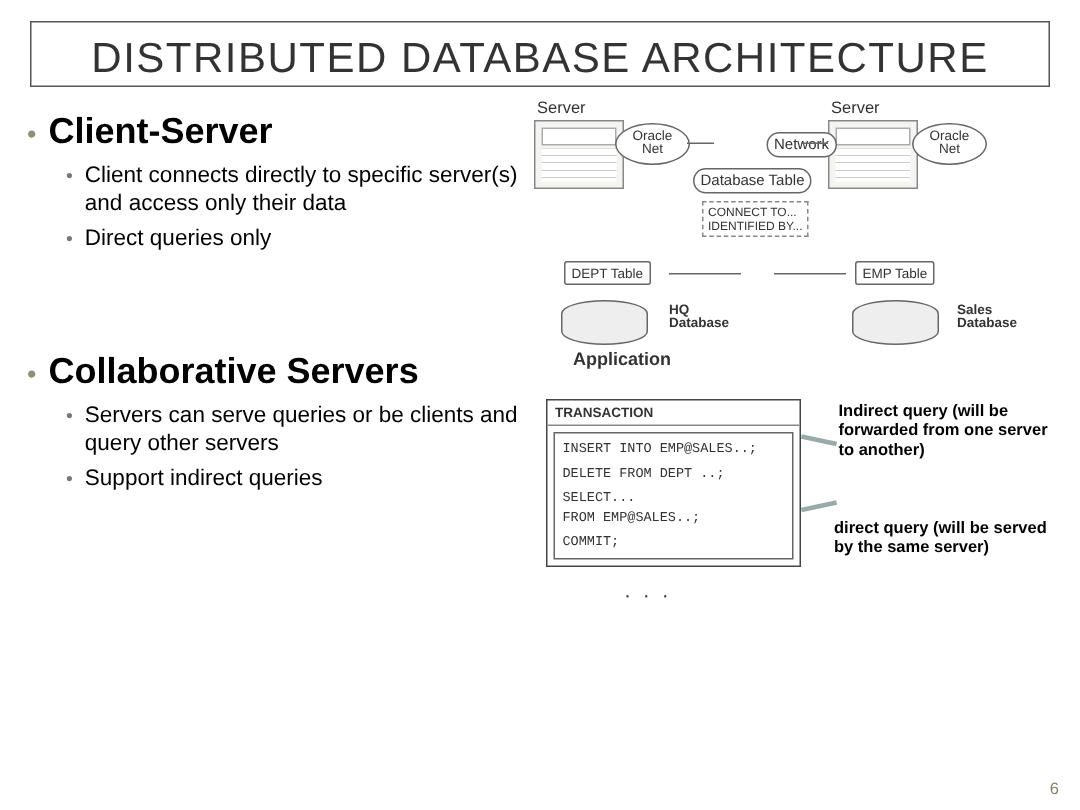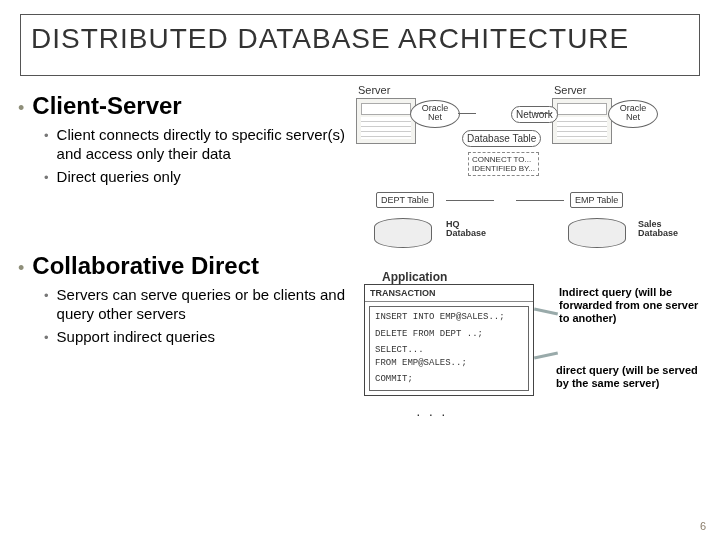--- a/index.html
+++ b/index.html
@@ -8,21 +8,22 @@
     height: 540px;
     font-family: Arial, Helvetica, sans-serif;
     background: #ffffff;
     position: relative;
     overflow: hidden;
   }
   .title-box {
     margin: 14px 20px 10px 20px;
     border: 1px solid #555;
     background: #fff;
-    padding: 8px 10px 20px;
+    padding: 8px 10px 2px;
+    text-align: center;
   }
   .title-box h1 {
     font-size: 28px;
     font-weight: 400;
     letter-spacing: 1px;
     color: #333;
     font-family: "Arial", sans-serif;
   }
   .content {
     display: flex;
@@ -177,21 +178,21 @@
           <li>
             <span class="dot2">•</span>
             <span class="bodytext">Direct queries only</span>
           </li>
         </ul>
       </li>
       <li class="spacer-extra"></li>
       <li>
         <div class="bullet-row">
           <span class="dot1">•</span>
-          <span class="h2text">Collaborative Direct</span>
+          <span class="h2text">Collaborative Servers</span>
         </div>
         <ul class="level2">
           <li>
             <span class="dot2">•</span>
             <span class="bodytext">Servers can serve queries or be clients and query other servers</span>
           </li>
           <li>
             <span class="dot2">•</span>
             <span class="bodytext">Support indirect queries</span>
           </li>
@@ -220,21 +221,21 @@
       <div class="table-box" style="left:20px; top:106px;">DEPT Table</div>
       <div class="table-box" style="left:214px; top:106px;">EMP Table</div>
       <div class="hline" style="left:90px; top:114px; width:48px;"></div>
       <div class="hline" style="left:160px; top:114px; width:48px;"></div>
 
       <div class="cylinder" style="left:18px; top:132px;"></div>
       <div class="cylinder" style="left:212px; top:132px;"></div>
       <span class="db-label" style="left:90px; top:134px;">HQ<br>Database</span>
       <span class="db-label" style="left:282px; top:134px;">Sales<br>Database</span>
 
-      <span class="app-label" style="left:26px; top:184px;">Application</span>
+      <span class="app-label" style="left:26px; top:164px;">Application</span>
       <div class="trans-outer" style="left:8px; top:198px; width:170px;">
         <div class="trans-title">TRANSACTION</div>
         <div class="code-box">
           <div>INSERT INTO EMP@SALES..;</div>
           <div style="height:4px"></div>
           <div>DELETE FROM DEPT ..;</div>
           <div style="height:4px"></div>
           <div>SELECT...<br>FROM EMP@SALES..;</div>
           <div style="height:4px"></div>
           <div>COMMIT;</div>

